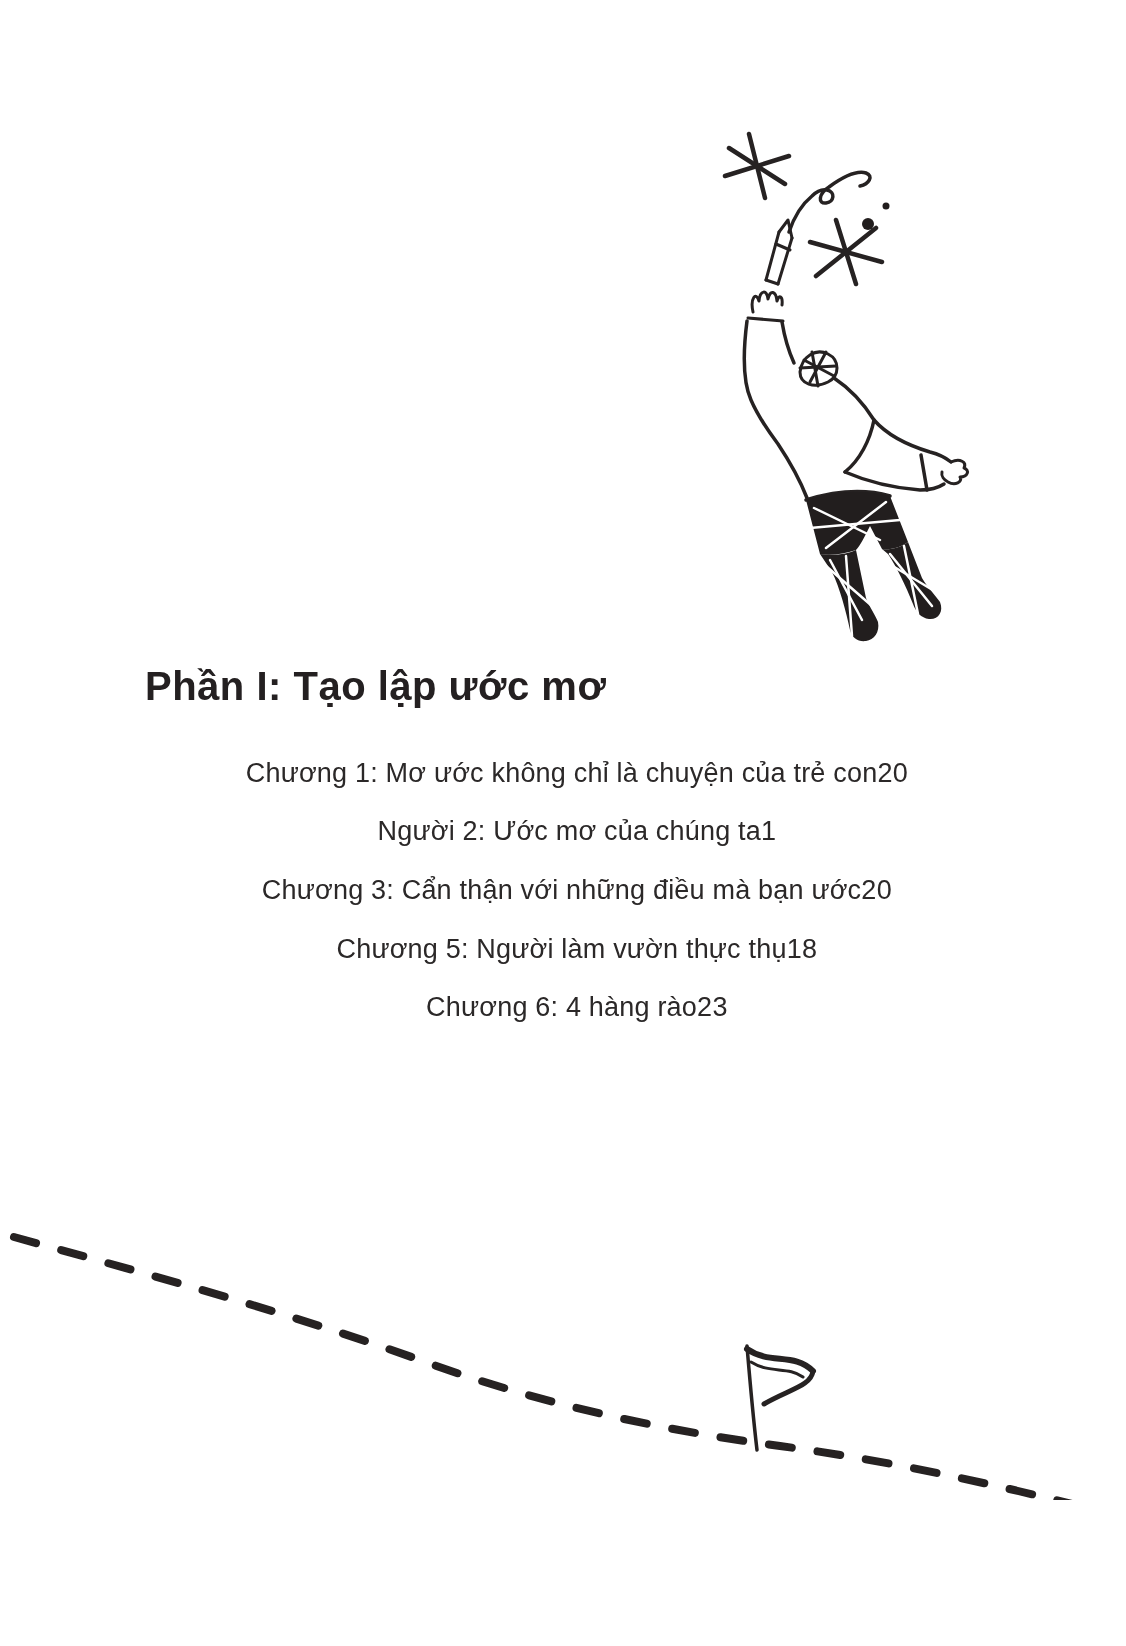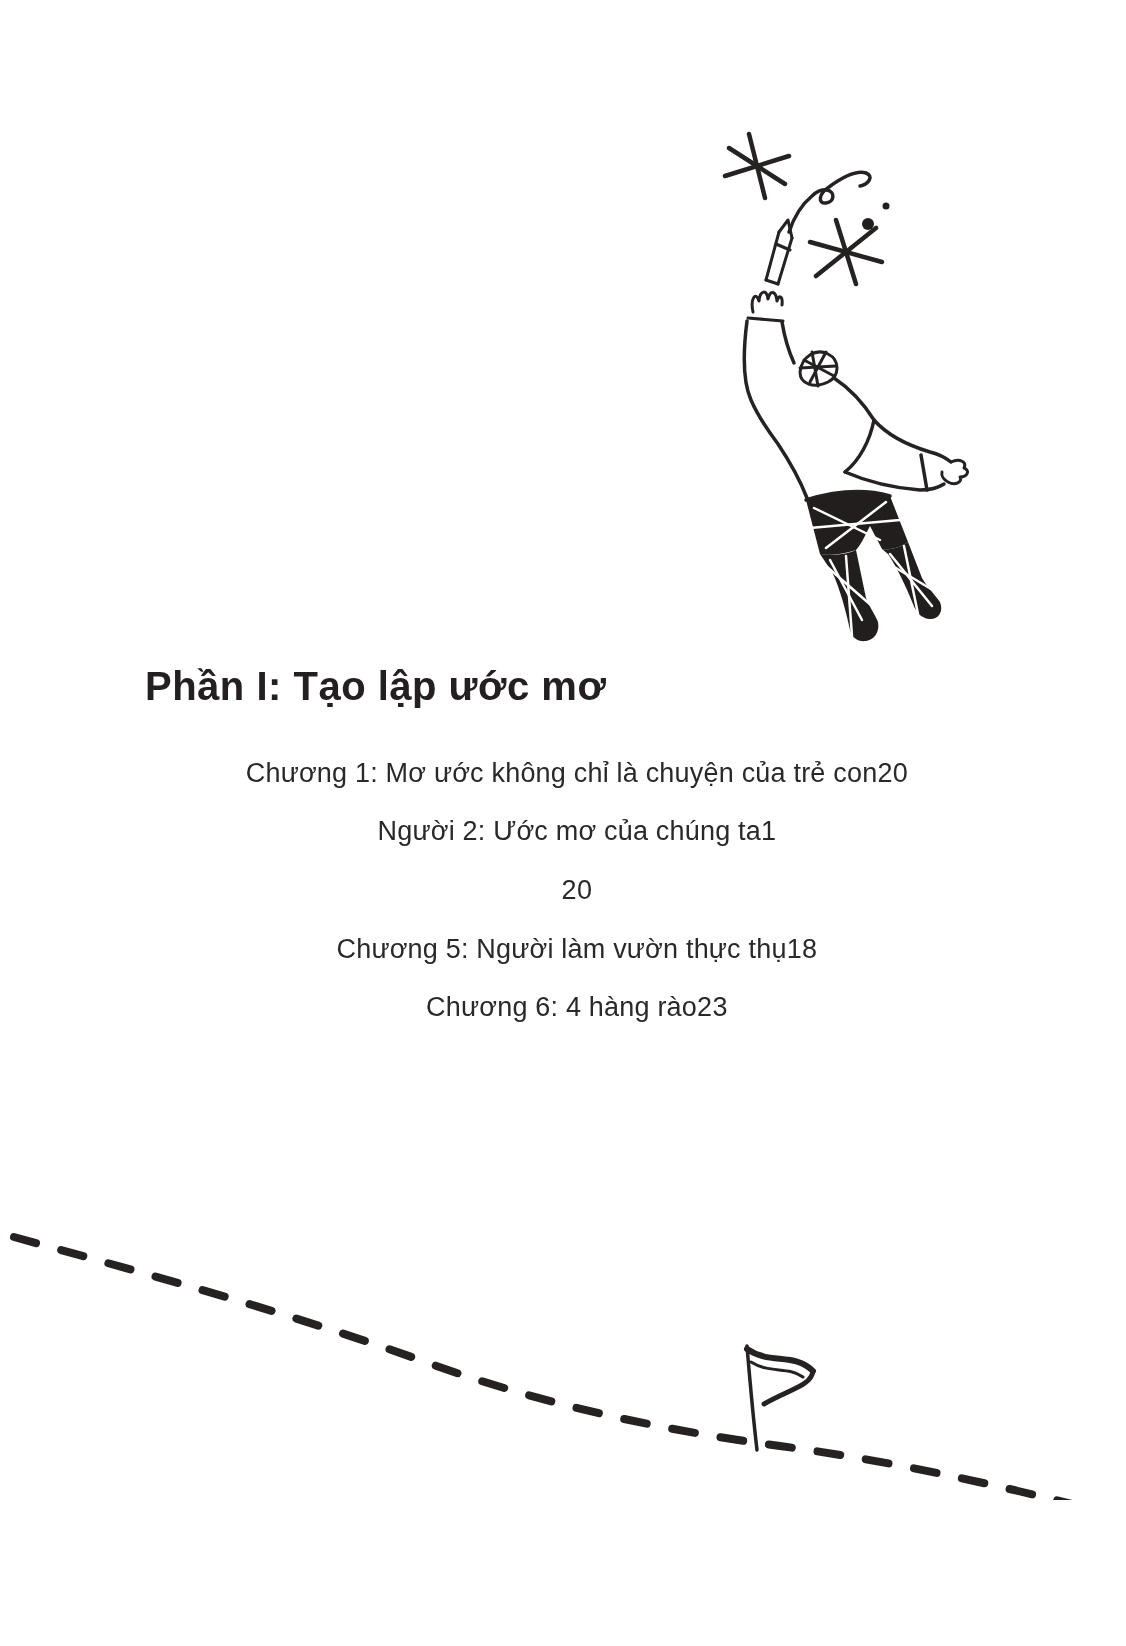--- a/index.html
+++ b/index.html
@@ -182,20 +182,21 @@
       <span class="toc-label">Chương 1: Mơ ước không chỉ là chuyện của trẻ con</span>
       <span class="toc-page">20</span>
     </div>
 
     <div class="toc-row">
       <span class="toc-label">Người 2: Ước mơ của chúng ta</span>
       <span class="toc-page">1</span>
     </div>
 
     <div class="toc-row">
+      <span class="toc-label">Chương 3: Cẩn thận với những điều mà bạn ước</span>
       <span class="toc-page">20</span>
     </div>
 
 
     <div class="toc-row">
       <span class="toc-label">Chương 5: Người làm vườn thực thụ</span>
       <span class="toc-page">18</span>
     </div>
 
     <div class="toc-row">

